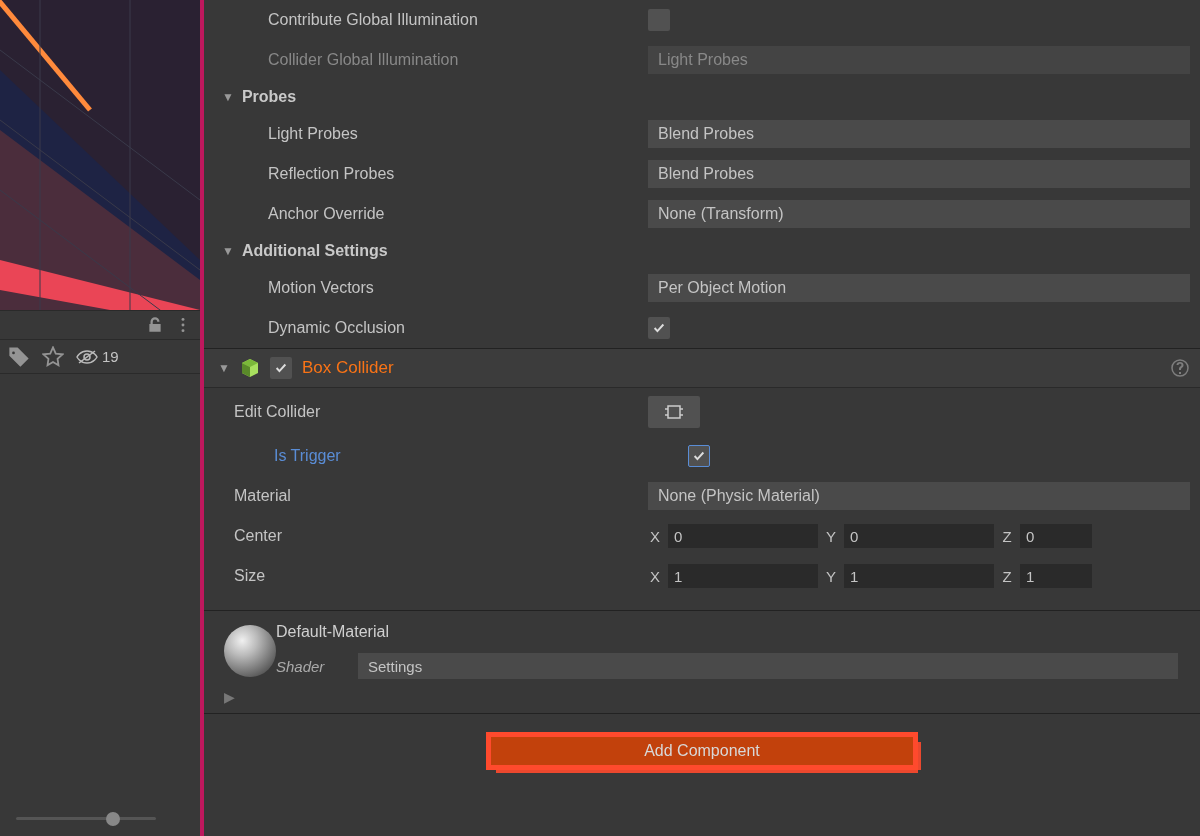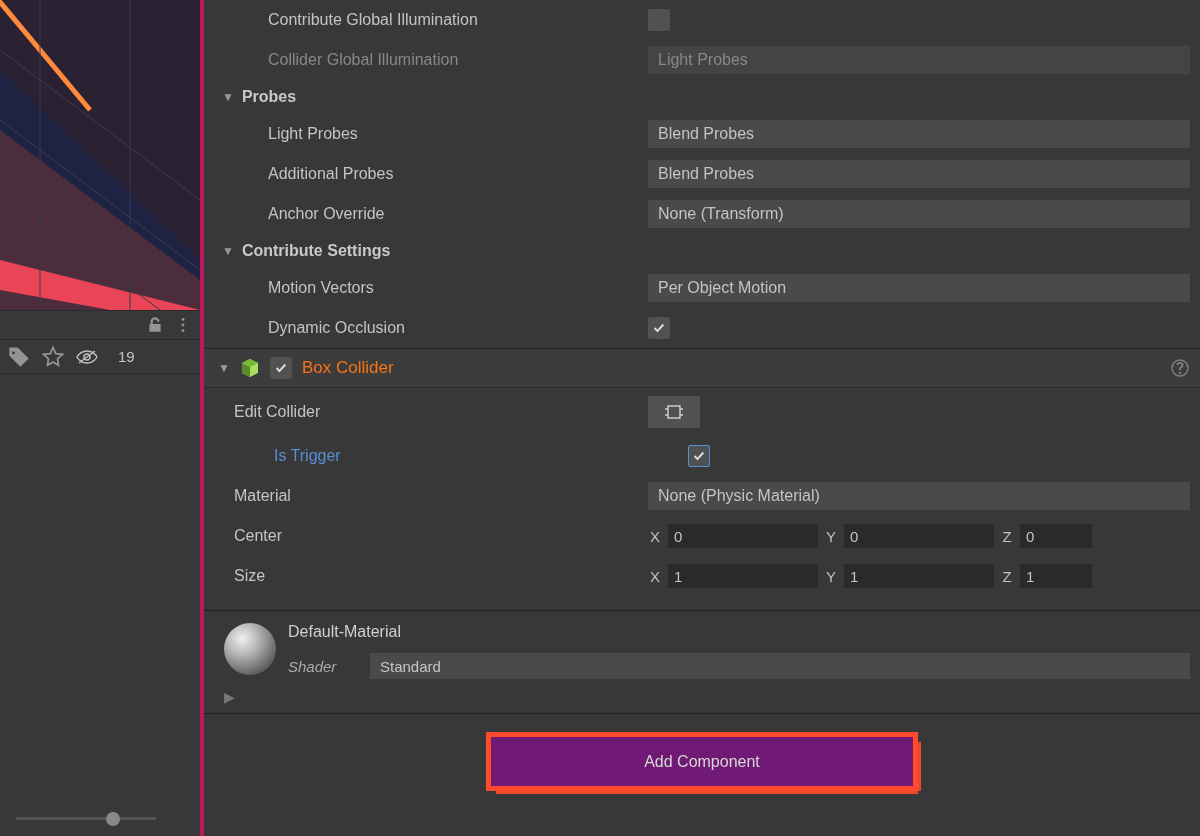--- a/index.html
+++ b/index.html
@@ -7,21 +7,21 @@
 
 
 .left-panel { width: 200px; display: flex; flex-direction: column; }
 .viewport { width: 200px; height: 310px; position: relative; background: #2b2322; overflow: hidden; }
 .viewport svg { width: 100%; height: 100%; }
 .viewport-toolbar { height: 30px; display: flex; align-items: center; justify-content: flex-end; gap: 10px; padding: 0 8px; background: #383838; border-top: 1px solid #2a2a2a; border-bottom: 1px solid #2a2a2a; }
 .small-icon { width: 18px; height: 18px; opacity: 0.7; display: inline-flex; align-items: center; justify-content: center; }
 
 .toolbar-tabs { display: flex; align-items: center; gap: 12px; padding: 4px 8px; height: 34px; border-bottom: 1px solid #2a2a2a; }
 .tab-icon { width: 22px; height: 22px; opacity: 0.7; display: inline-flex; align-items: center; justify-content: center; }
-.tab-badge { display: flex; align-items: center; gap: 20px; font-size: 15px; color: #c4c4c4; }
+.tab-badge { display: flex; align-items: center; gap: 4px; font-size: 15px; color: #c4c4c4; }
 
 .left-empty { flex: 1; background: #383838; }
 .left-slider { height: 36px; display: flex; align-items: center; padding: 0 16px; }
 .slider-track { width: 140px; height: 3px; background: #555; position: relative; border-radius: 2px; }
 .slider-handle { width: 14px; height: 14px; background: #888; border-radius: 50%; position: absolute; left: 90px; top: -5px; }
 
 
 .inspector { flex: 1; background: #383838; display: flex; flex-direction: column; border-left: 4px solid #be185d; overflow: hidden; }
 .prop-row { display: flex; align-items: center; height: 40px; padding-left: 64px; }
 .prop-label { width: 380px; font-size: 16px; color: #c4c4c4; }
@@ -48,31 +48,31 @@
 .help-icon { width: 20px; height: 20px; opacity: 0.6; margin-right: 10px; }
 
 .edit-collider-btn { width: 52px; height: 32px; background: #515151; border: none; display: inline-flex; align-items: center; justify-content: center; border-radius: 2px; }
 
 .vec3 { display: flex; gap: 6px; width: 100%; align-items: center; }
 .vec3-label { font-size: 15px; color: #c4c4c4; width: 14px; text-align: center; }
 .vec3-input { background: #2a2a2a; border: none; color: #c4c4c4; height: 24px; padding: 0 6px; font-size: 15px; width: 150px; }
 .vec3-input.narrow { width: 72px; }
 
 .material-section { background: #383838; border-top: 1px solid #222; padding: 12px 0 8px 20px; }
-.material-row { display: flex; align-items: flex-start; gap: 12px; }
+.material-row { display: flex; align-items: center; }
 .material-sphere { width: 52px; height: 52px; border-radius: 50%; background: radial-gradient(circle at 35% 30%, #f0f0f0 0%, #bbb 30%, #555 80%, #222 100%); }
 .material-info { display: flex; flex-direction: column; gap: 6px; }
 .shader-row { display: flex; align-items: center; gap: 12px; margin-top: 6px; }
 .shader-label { font-size: 15px; color: #aaa; width: 70px; font-style: italic; }
 .shader-dropdown { background: #4a4a4a; color: #c4c4c4; height: 26px; padding: 0 10px; font-size: 15px; border: none; flex: 1; display: flex; align-items: center; width: 820px; }
 .play-arrow { color: #777; font-size: 14px; margin-top: 10px; margin-left: 0px; }
 
 .add-component-area { padding: 18px 0; border-top: 1px solid #222; }
 .add-component-wrap { margin: 0 auto; width: 432px; border: 5px solid #ff4a2d; position: relative; }
-.add-component-btn { width: 100%; height: 49px; background: #701a75; color: #d8d8d8; font-size: 16px; border: none; display: flex; align-items: center; justify-content: center; }
+.add-component-btn { width: 100%; height: 28px; background: #c2410c; color: #d8d8d8; font-size: 16px; border: none; display: flex; align-items: center; justify-content: center; }
 .add-shadow { position: absolute; right: -8px; top: 5px; width: 8px; height: 100%; background: #ff4a2d; opacity: .9; }
 .add-shadow2 { position: absolute; left: 5px; bottom: -8px; width: 100%; height: 8px; background: #ff4a2d; opacity: .9; }
 
 </style>
 </head>
 <body>
 
 <div class="left-panel">
   <div class="viewport">
     <svg viewBox="0 0 200 310">
@@ -149,35 +149,35 @@
     <span class="arrow">▼</span>
     <span class="section-title">Probes</span>
   </div>
   <div class="prop-row">
     <div class="prop-label">Light Probes</div>
     <div class="prop-value">
         <div class="dropdown">Blend Probes</div>
       </div>
   </div>
   <div class="prop-row">
-    <div class="prop-label">Additional Probes</div>
+    <div class="prop-label">Reflection Probes</div>
     <div class="prop-value">
         <div class="dropdown">Blend Probes</div>
       </div>
   </div>
   <div class="prop-row">
     <div class="prop-label">Anchor Override</div>
     <div class="prop-value">
         <div class="dropdown">None (Transform)</div>
       </div>
   </div>
 
   <div class="section-header">
     <span class="arrow">▼</span>
-    <span class="section-title">Contribute Settings</span>
+    <span class="section-title">Additional Settings</span>
   </div>
   <div class="prop-row">
     <div class="prop-label">Motion Vectors</div>
     <div class="prop-value">
         <div class="dropdown">Per Object Motion</div>
       </div>
   </div>
   <div class="prop-row">
     <div class="prop-label">Dynamic Occlusion</div>
     <div class="prop-value">
@@ -267,21 +267,21 @@
 
   <div style="height:14px;"></div>
 
   <div class="material-section">
     <div class="material-row">
       <div class="material-sphere"></div>
       <div class="material-info">
         <div style="font-size:16px;color:#d0d0d0;">Default-Material</div>
         <div class="shader-row">
           <span class="shader-label">Shader</span>
-          <div class="shader-dropdown">Standard</div>
+          <div class="shader-dropdown">Settings</div>
         </div>
       </div>
     </div>
     <div class="play-arrow">▶</div>
   </div>
 
   <div class="add-component-area">
     <div class="add-component-wrap">
       <button class="add-component-btn">
         <span>Add Component</span>

